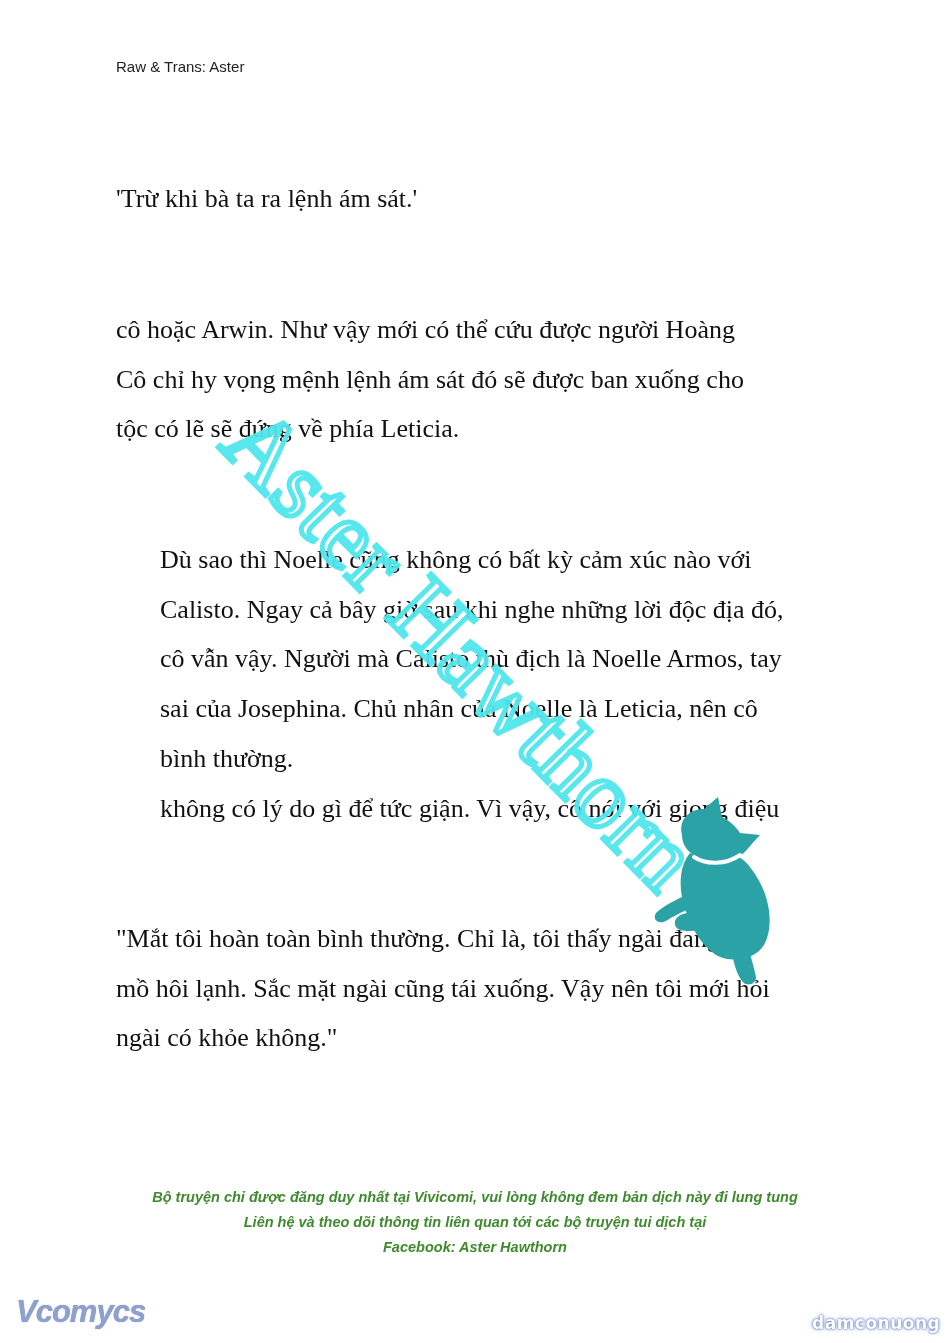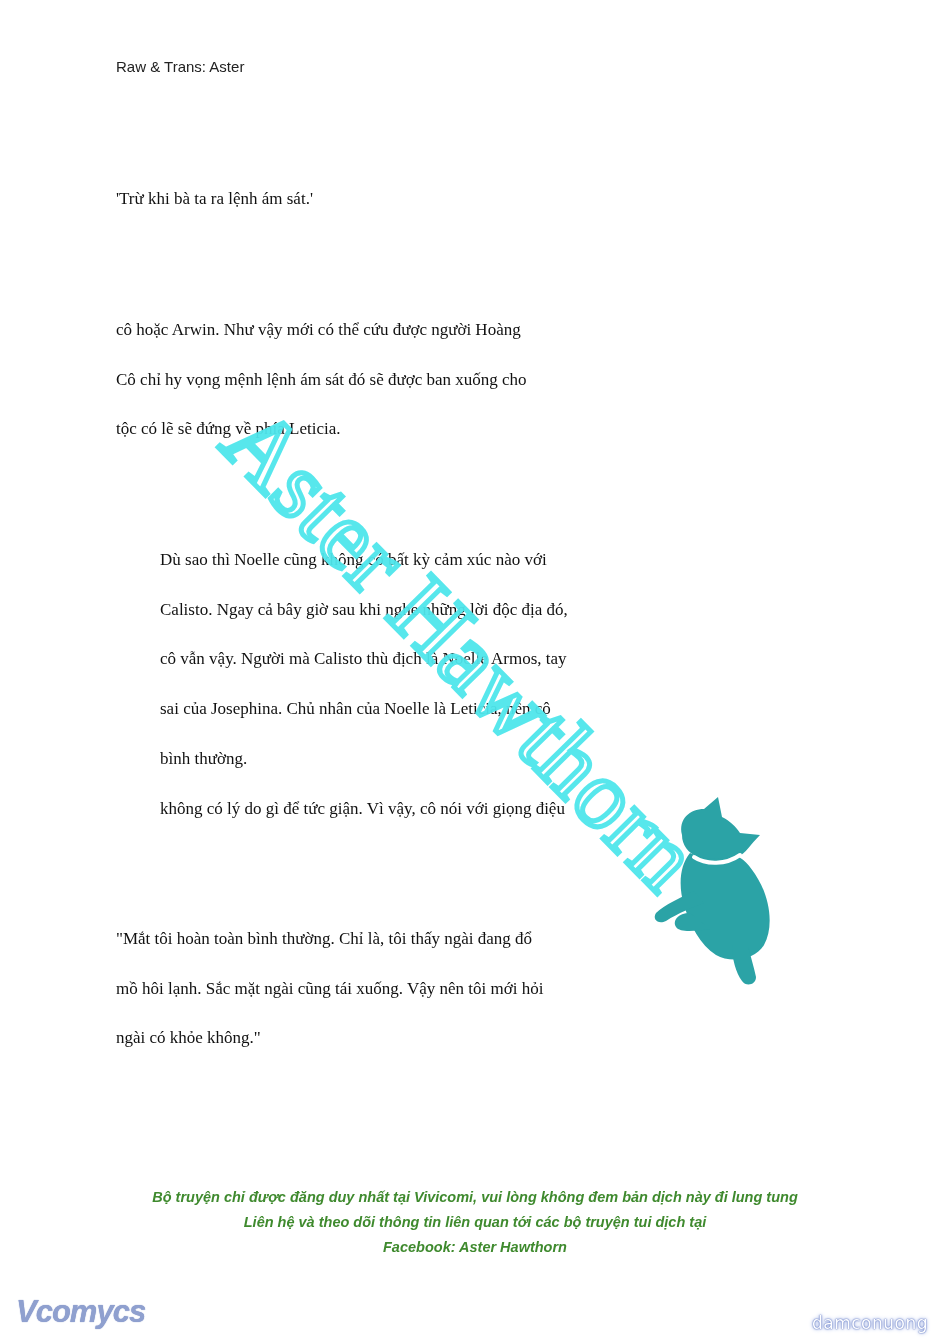--- a/index.html
+++ b/index.html
@@ -20,21 +20,21 @@
       left: 116px;
       top: 58px;
       font-family: "Liberation Sans", sans-serif;
       font-size: 15px;
       color: #222222;
     }
     .para {
       position: absolute;
       left: 116px;
       width: 720px;
-      font-size: 17px;
+      font-size: 26px;
       line-height: 49.7px;
       margin: 0;
       white-space: nowrap;
       font-family: Liberation Serif, serif;
     }
     .para .line { display: block; }
     #p1 { top: 174px; }
     #p2 { top: 305px; }
     #p3 { top: 535px; margin-left: 44px; }
     #p4 { top: 914px; }
@@ -85,21 +85,21 @@
       font-size: 31px;
       letter-spacing: -1px;
       color: #8fa0cf;
       text-shadow: 0 0 1px #6f82bd;
     }
     .logo-damconuong {
       position: absolute;
       left: 812px;
       top: 1313px;
       font-family: "DejaVu Sans", sans-serif;
-      font-weight: normal;
+      font-weight: bold;
       font-size: 17px;
       color: #ffffff;
       letter-spacing: 0.5px;
       text-shadow: 0 0 2px #5872c4, 0 0 4px #8ea3e0, 0 0 1px #3d55a8;
     }
   </style>
 </head>
 <body>
 
 <div class="header-credit">Raw &amp; Trans: Aster</div>

